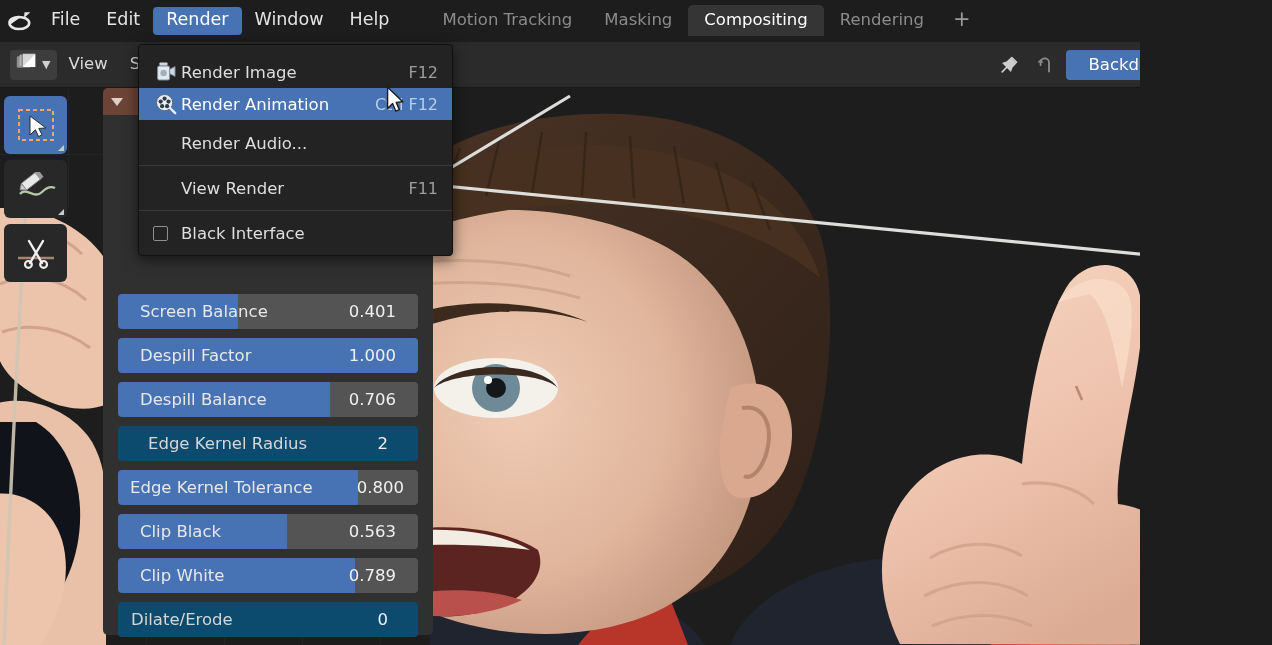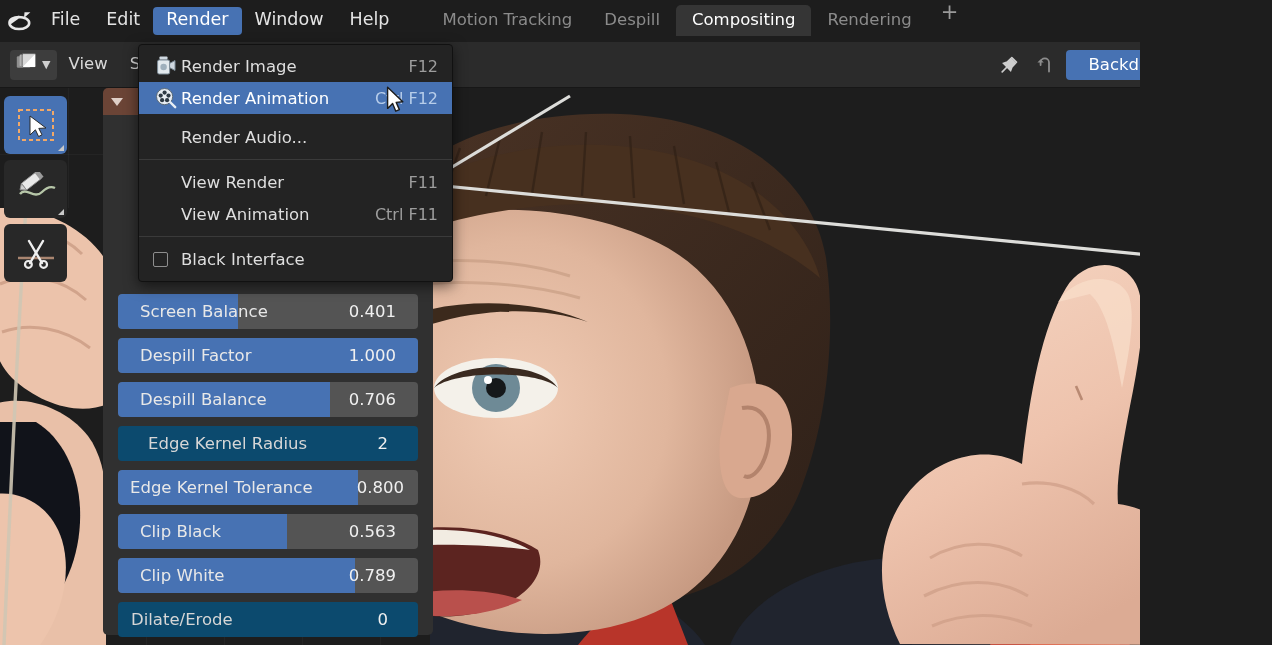--- a/index.html
+++ b/index.html
@@ -21,21 +21,21 @@
   .blender-logo {
     width: 34px; height: 42px; display: flex; align-items: center; justify-content: center;
     margin-left: 4px;
   }
   .blender-logo svg { display: block; }
   .menu-root {
     color: #e4e4e4; font-size: 17.5px; padding: 4px 13px 6px 13px;
     border-radius: 4px; line-height: 1; white-space: nowrap;
   }
   .menu-root.active { background: #4772b3; color: #ffffff; }
-  .tabs-area { display: flex; align-items: flex-start; height: 42px; margin-left: 24px; }
+  .tabs-area { display: flex; align-items: center; height: 42px; margin-left: 24px; }
   .wtab {
     font-size: 16.5px; color: #8b8b8b; padding: 7px 16px 8px 16px;
     border-radius: 5px 5px 0 0; line-height: 1; white-space: nowrap;
     background: transparent; align-self: center; margin-bottom: 1px;
   }
   .wtab.active { background: #353535; color: #ffffff; }
   .wtab-plus { color: #9a9a9a; font-size: 21px; padding: 2px 13px 6px 13px; line-height: 1; }
 
   
   .editor-header {
@@ -151,21 +151,21 @@
   .slider.plain { background: #0c4a6e; }
   .slider.plain .slabel { color: #d6d6d6; }
 
   
   .socket { position: absolute; width: 15px; height: 15px; border-radius: 50%; border: 1px solid #1a1a1a; z-index: 9; }
 
   
   .dropdown {
     position: absolute; left: 138px; top: 44px; width: 315px;
     background: #232323; border: 1px solid #111111; border-radius: 4px;
-    padding: 5px 0 6px 0; z-index: 40;
+    padding: 11px 0 6px 0; z-index: 40;
     box-shadow: 0 4px 14px rgba(0,0,0,0.55);
   }
   .mitem {
     display: flex; align-items: center; height: 32px; padding: 0 14px 0 12px;
     color: #dedede; font-size: 16.5px; position: relative;
   }
   .mitem.hl { background: #4772b3; color: #ffffff; }
   .mitem .micon { width: 30px; display: flex; align-items: center; justify-content: center; flex: 0 0 30px; }
   .mitem .mlabel { white-space: nowrap; }
   .mitem .mkey { margin-left: auto; color: #9d9d9d; font-size: 16px; white-space: nowrap; }
@@ -194,21 +194,21 @@
     </div>
 
     <div class="menu-root">File</div>
     <div class="menu-root">Edit</div>
     <div class="menu-root active">Render</div>
     <div class="menu-root">Window</div>
     <div class="menu-root">Help</div>
 
     <div class="tabs-area">
       <div class="wtab">Motion Tracking</div>
-      <div class="wtab">Despill</div>
+      <div class="wtab">Masking</div>
       <div class="wtab active">Compositing</div>
       <div class="wtab">Rendering</div>
       <div class="wtab-plus">+</div>
     </div>
   </div>
 
   <div class="editor-header">
     <div class="ed-type-btn">
       <span>
         <svg width="21" height="19" viewBox="0 0 21 19">
@@ -494,25 +494,20 @@
     </div>
 
     <div class="msep"></div>
 
     <div class="mitem">
       <span class="micon"></span>
       <span class="mlabel">View Render</span>
       <span class="mkey">F11</span>
     </div>
 
-    <div class="mitem">
-      <span class="micon"></span>
-      <span class="mlabel">View Animation</span>
-      <span class="mkey">Ctrl F11</span>
-    </div>
 
     <div class="msep"></div>
 
     <div class="mitem">
       <span class="mcheck"></span>
       <span class="mlabel">Black Interface</span>
     </div>
   </div>
 
   <div class="cursor-arrow">

